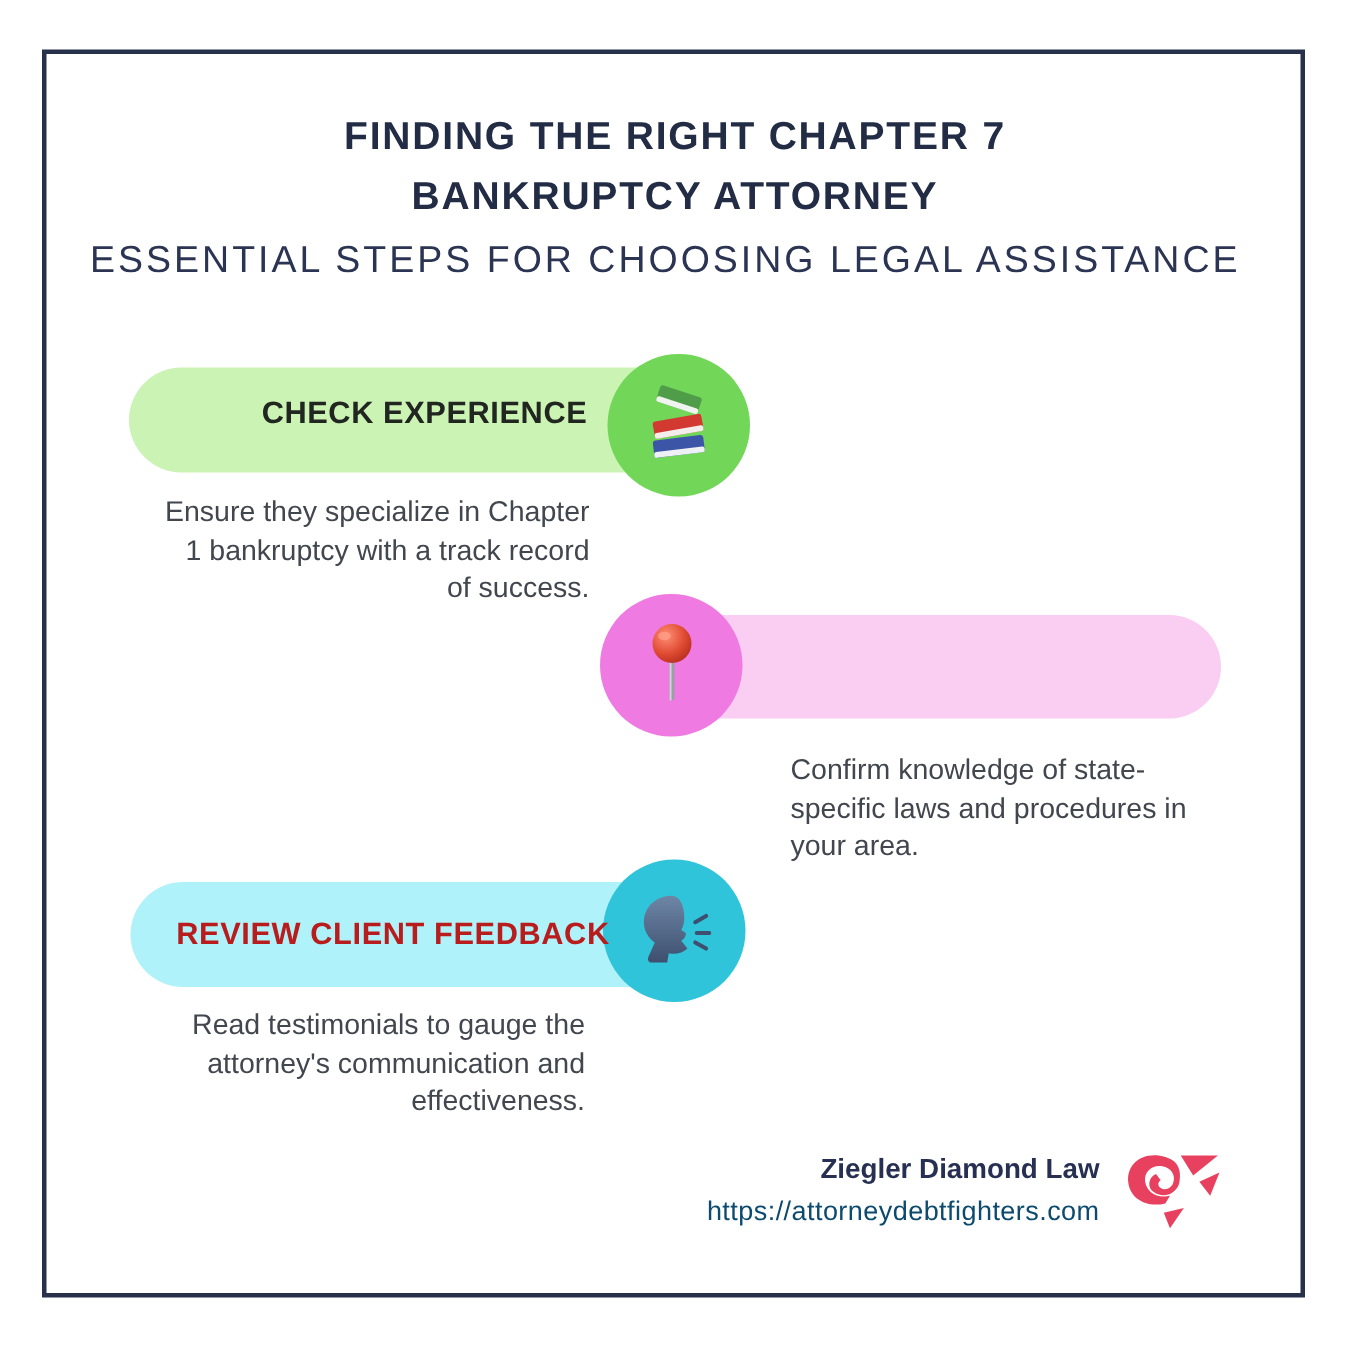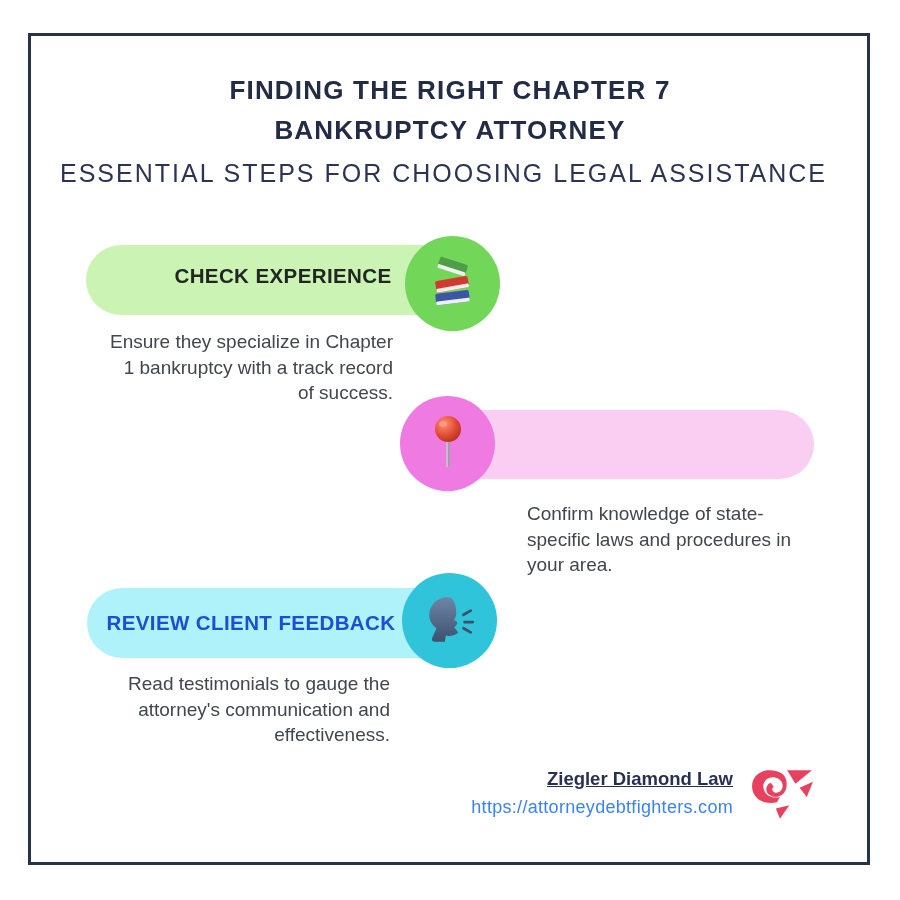--- a/index.html
+++ b/index.html
@@ -42,21 +42,21 @@
   .pill-2 { left: 434px; top: 410px; width: 380px; height: 69px; border-radius: 35px; background: #facdf2; }
   .pill-3 { left: 87px;  top: 588px; width: 374px; height: 70px; border-radius: 35px; background: #aff2f9; }
   .step-title {
     position: absolute;
     display: flex; align-items: center; justify-content: center;
     font-weight: 700; font-size: 20.5px; letter-spacing: 0.4px;
     z-index: 3;
   }
   .title-1 { left: 86px;  top: 245px; width: 376px; height: 62px; padding-left: 18px;  color: #212720; }
   .title-2 { left: 434px; top: 410px; width: 380px; height: 69px; padding-left: 62px;  color: #261f31; }
-  .title-3 { left: 87px;  top: 588px; width: 374px; height: 70px; padding-right: 46px; color: #1d4ed8; }
+  .title-3 { left: 98px;  top: 588px; width: 374px; height: 70px; padding-right: 46px; color: #b91c1c; }
   .circle {
     position: absolute;
     width: 95px; height: 95px; border-radius: 50%;
     display: flex; align-items: center; justify-content: center;
     z-index: 2;
   }
   .circle-1 { left: 405px; top: 236px; background: #72d659; }
   .circle-2 { left: 400px; top: 396px; background: #ef7ae1; }
   .circle-3 { left: 402px; top: 573px; background: #2fc4da; }
   .desc {
@@ -66,28 +66,27 @@
   }
   .desc-1 { left: 105px; top: 329px; width: 288px; text-align: right; }
   .desc-2 { left: 527px; top: 501px; width: 278px; text-align: left; }
   .desc-3 { left: 118px; top: 671px; width: 272px; text-align: right; }
   .footer-brand {
     position: absolute;
     left: 433px; top: 768px; width: 300px;
     text-align: right;
     font-size: 18.5px; font-weight: 700;
     color: #273052;
-    text-decoration: underline;
   }
   .footer-url {
     position: absolute;
     left: 403px; top: 797px; width: 330px;
     text-align: right;
     font-size: 18px; font-weight: 400;
-    color: #3b82f6;
+    color: #0c4a6e;
     letter-spacing: 0.3px;
   }
   .footer-logo {
     position: absolute;
     left: 748px; top: 764px; width: 66px; height: 60px;
   }
   .icon-svg { display: block; }
 </style>
 </head>
 <body>

